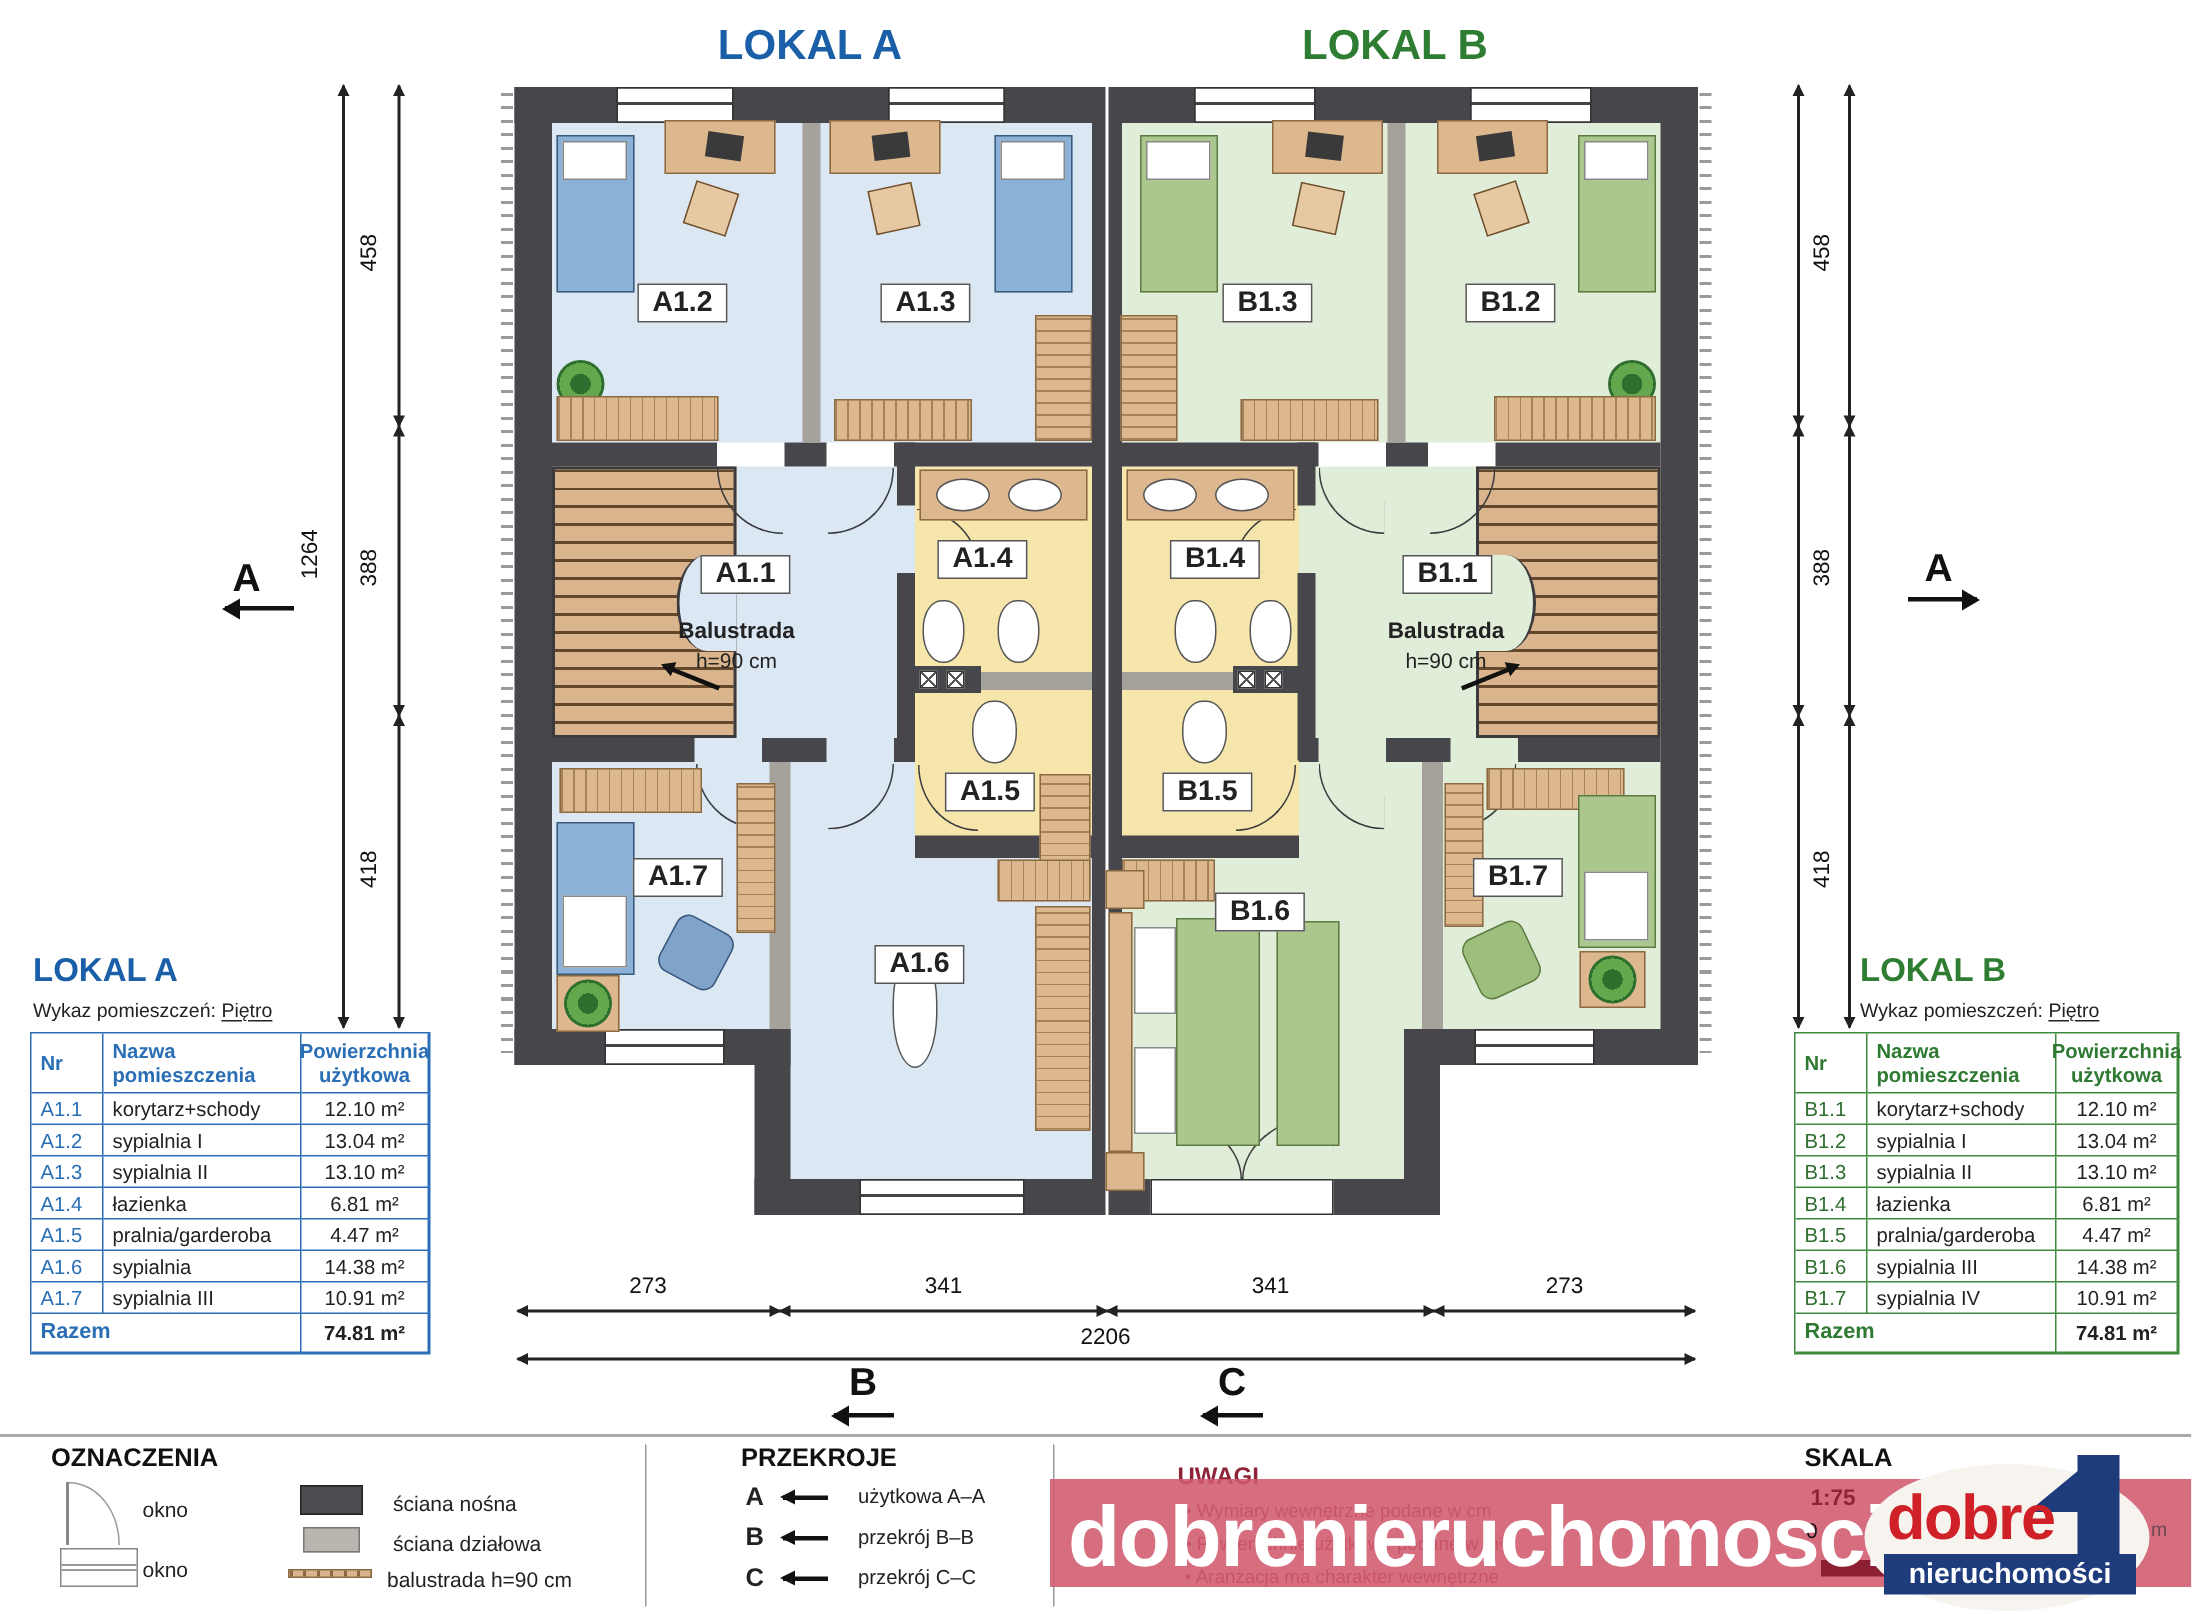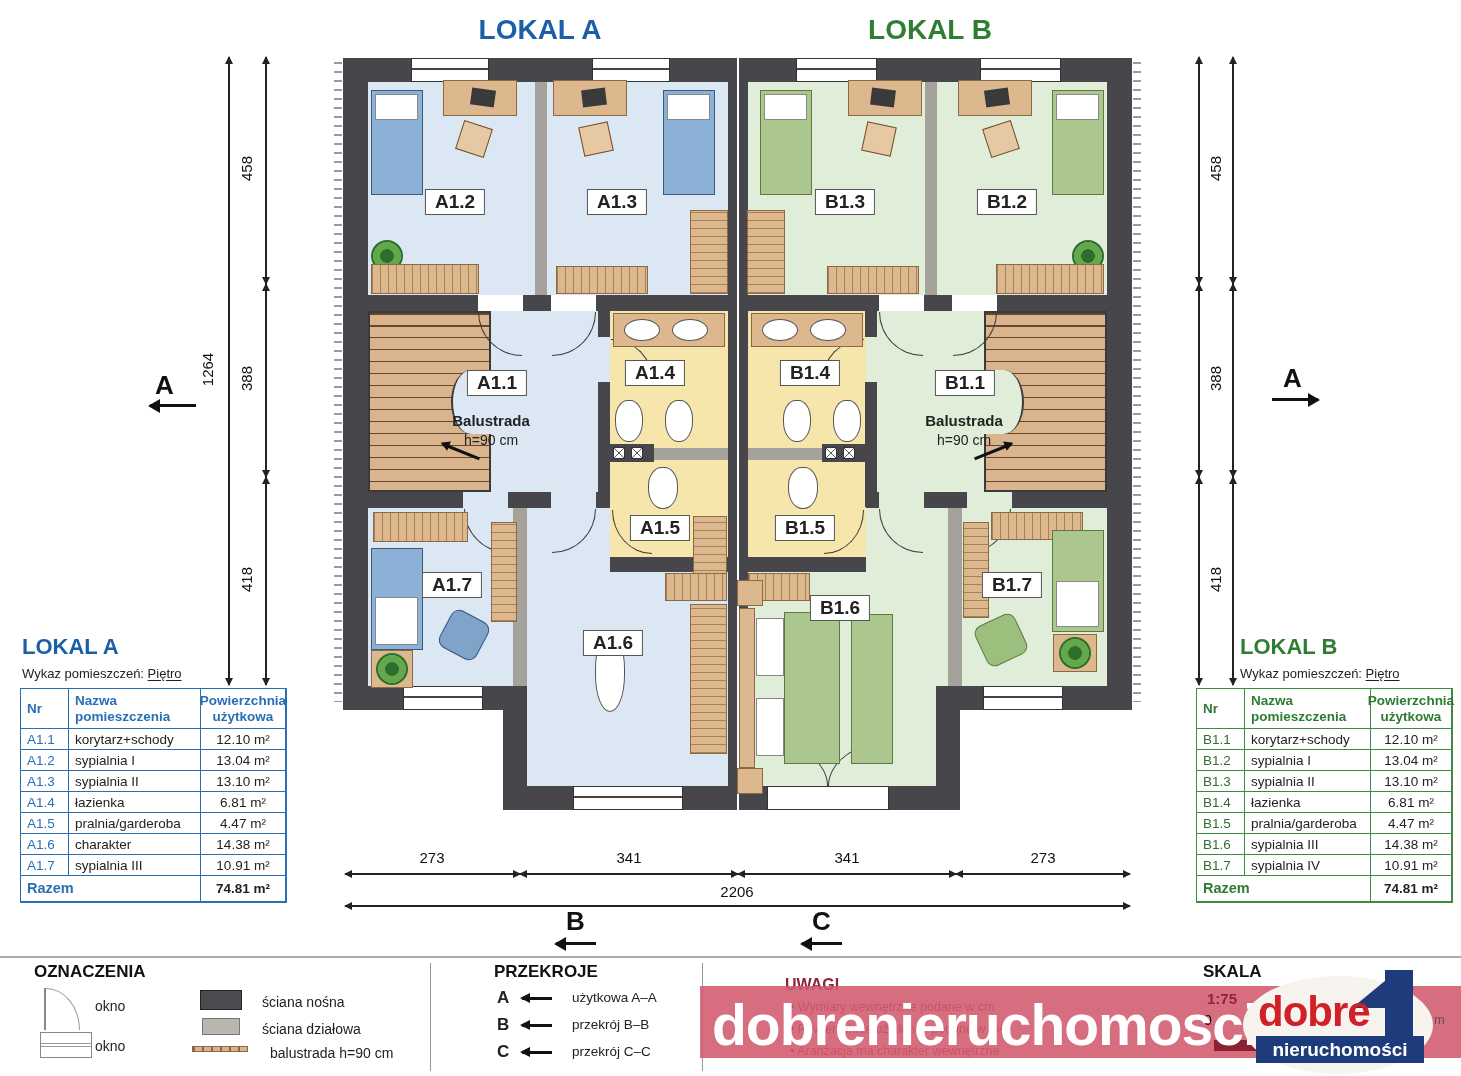--- a/index.html
+++ b/index.html
@@ -347,21 +347,21 @@
     <div class="c nr-a" style="height:21px;">A1.3</div>
     <div class="c">sypialnia II</div>
     <div class="c ctr">13.10 m²</div>
     <div class="c nr-a" style="height:21px;">A1.4</div>
     <div class="c">łazienka</div>
     <div class="c ctr">6.81 m²</div>
     <div class="c nr-a" style="height:21px;">A1.5</div>
     <div class="c">pralnia/garderoba</div>
     <div class="c ctr">4.47 m²</div>
     <div class="c nr-a" style="height:21px;">A1.6</div>
-    <div class="c">charakter</div>
+    <div class="c">sypialnia</div>
     <div class="c ctr">14.38 m²</div>
     <div class="c nr-a" style="height:21px;">A1.7</div>
     <div class="c">sypialnia III</div>
     <div class="c ctr">10.91 m²</div>
     <div class="c hd" style="grid-column:1/3;height:26px;font-size:14.5px;">Razem</div>
     <div class="c ctr" style="font-weight:bold;">74.81 m²</div>
   </div>
 
   <div class="a tt-b" style="left:1240px;top:634px;">LOKAL B</div>
   <div class="a subt" style="left:1240px;top:666px;"><span>Wykaz pomieszczeń: </span><u>Piętro</u></div>
@@ -405,21 +405,21 @@
   <div class="a legtxt" style="left:95px;top:998px;">okno</div>
 
   <div class="a" style="left:40px;top:1032px;width:52px;height:26px;border:1.5px solid #888;background:linear-gradient(#fff 0 40%,#999 40% 46%,#fff 46% 54%,#999 54% 60%,#fff 60% 100%);"></div>
   <div class="a legtxt" style="left:95px;top:1038px;">okno</div>
 
   <div class="a" style="left:200px;top:990px;width:42px;height:20px;background:#4c4c50;border:1.5px solid #222;"></div>
   <div class="a legtxt" style="left:262px;top:994px;">ściana nośna</div>
   <div class="a" style="left:202px;top:1018px;width:38px;height:17px;background:#b9b5af;border:1px solid #777;"></div>
   <div class="a legtxt" style="left:262px;top:1021px;">ściana działowa</div>
   <div class="a" style="left:192px;top:1046px;width:56px;height:6px;background:#d9b48c;border:1px solid #8a6a43;background-image:repeating-linear-gradient(90deg,#8a6a43 0 2px,transparent 2px 9px);"></div>
-  <div class="a legtxt" style="left:270px;top:1045px;">balustrada h=90 cm</div>
+  <div class="a legtxt" style="left:258px;top:1045px;">balustrada h=90 cm</div>
 
   <div class="a leghead" style="left:494px;top:962px;">PRZEKROJE</div>
   <div class="a secletter" style="left:497px;top:988px;">A</div>
   <div class="a sarrow" style="left:522px;top:997px;"></div>
   <div class="a legtxt" style="left:572px;top:990px;font-size:13.5px;">użytkowa A–A</div>
   <div class="a secletter" style="left:497px;top:1015px;">B</div>
   <div class="a sarrow" style="left:522px;top:1024px;"></div>
   <div class="a legtxt" style="left:572px;top:1017px;font-size:13.5px;">przekrój B–B</div>
   <div class="a secletter" style="left:497px;top:1042px;">C</div>
   <div class="a sarrow" style="left:522px;top:1051px;"></div>

